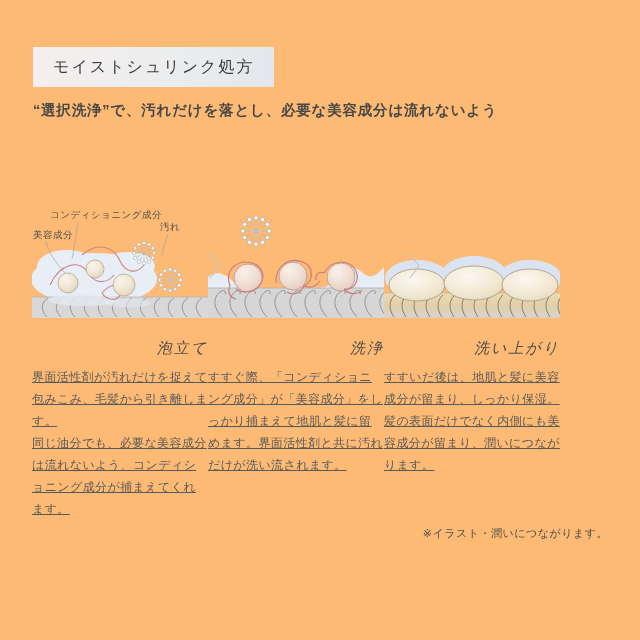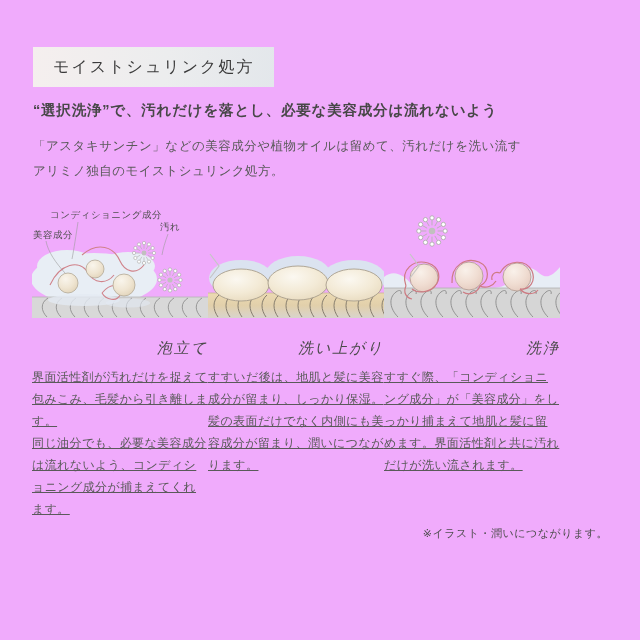--- a/index.html
+++ b/index.html
@@ -1,18 +1,18 @@
 <!DOCTYPE html>
 <html><head>
 <meta charset="utf-8">
 <style>
   * { margin:0; padding:0; box-sizing:border-box; }
   html,body { background:#ffffff; }
   .page {
-    position:relative; width:640px; height:640px; background:#f0abfc;
+    position:relative; width:640px; height:640px; background:#fdba74;
     font-family:"Liberation Sans","DejaVu Sans",sans-serif; overflow:hidden;
     color:#4a4a4a;
   }
   .badge {
     position:absolute; left:33px; top:47px; height:40px;
     display:inline-flex; align-items:center; padding:0 20px;
     background:linear-gradient(100deg,#f5efee 0%,#ecedee 55%,#e3e7eb 100%);
     font-size:16px; letter-spacing:2px; color:#3b3b3b; font-weight:500;
   }
   .subtitle {
@@ -48,22 +48,20 @@
 <body>
 
 <div class="page">
 
   <div class="badge">
     <span>モイストシュリンク処方</span>
   </div>
 
   <h2 class="subtitle">“選択洗浄”で、汚れだけを落とし、必要な美容成分は流れないよう</h2>
 
-  <p class="intro">「アスタキサンチン」などの美容成分や植物オイルは留めて、汚れだけを洗い流す
-アリミノ独自のモイストシュリンク処方。</p>
 
   <div class="steps">
 
     <div class="step">
       <svg class="figure" viewBox="0 0 176 115">
         <defs>
           <radialGradient id="sg1" cx="38%" cy="30%" r="75%">
             <stop offset="0%" stop-color="#f9f5ec"></stop>
             <stop offset="60%" stop-color="#efe5d2"></stop>
             <stop offset="100%" stop-color="#e2d4ba"></stop>
@@ -157,72 +155,20 @@
         </g>
       </svg>
       <div class="step-label">泡立て</div>
       <p class="step-desc">界面活性剤が汚れだけを捉えて包みこみ、毛髪から引き離します。
 同じ油分でも、必要な美容成分は流れないよう、コンディショニング成分が捕まえてくれます。</p>
     </div>
 
     <div class="step">
       <svg class="figure" viewBox="0 0 176 115">
         <defs>
-          <radialGradient id="sg3" cx="42%" cy="32%" r="78%">
-            <stop offset="0%" stop-color="#fbf8f1"></stop>
-            <stop offset="55%" stop-color="#f3ead6"></stop>
-            <stop offset="100%" stop-color="#e7d9bc"></stop>
-          </radialGradient>
-          <linearGradient id="tg3" x1="0" y1="0" x2="0" y2="1">
-            <stop offset="0%" stop-color="#ecdab2"></stop>
-            <stop offset="50%" stop-color="#e2d0ab"></stop>
-            <stop offset="100%" stop-color="#d8d4cc"></stop>
-          </linearGradient>
-          <path id="st3" d="M5,23 C0,16 -1,7 6,1" fill="none" stroke="#7c7466" stroke-width="0.9"></path>
-        </defs>
-
-        <g fill="#dbe3f0">
-          <ellipse cx="33" cy="75" rx="32" ry="18"></ellipse>
-          <ellipse cx="90" cy="72" rx="33" ry="19"></ellipse>
-          <ellipse cx="146" cy="75" rx="32" ry="18"></ellipse>
-        </g>
-
-        <g>
-          <rect x="0" y="90" width="176" height="25" fill="url(#tg3)"></rect>
-          <line x1="0" y1="90" x2="176" y2="90" stroke="#c9b893" stroke-width="0.8"></line>
-          <use href="#st3" transform="translate(5,91)"></use>
-            <use href="#st3" transform="translate(17,91)"></use>
-          <use href="#st3" transform="translate(29,91)"></use>
-            <use href="#st3" transform="translate(41,91)"></use>
-          <use href="#st3" transform="translate(53,91)"></use>
-            <use href="#st3" transform="translate(65,91)"></use>
-          <use href="#st3" transform="translate(77,91)"></use>
-            <use href="#st3" transform="translate(89,91)"></use>
-          <use href="#st3" transform="translate(101,91)"></use>
-            <use href="#st3" transform="translate(113,91)"></use>
-          <use href="#st3" transform="translate(125,91)"></use>
-            <use href="#st3" transform="translate(137,91)"></use>
-          <use href="#st3" transform="translate(149,91)"></use>
-            <use href="#st3" transform="translate(161,91)"></use>
-          <use href="#st3" transform="translate(173,91)"></use>
-        </g>
-
-        <g fill="url(#sg3)" stroke="#a89e8c" stroke-width="0.9">
-          <ellipse cx="33" cy="82" rx="28" ry="16"></ellipse>
-          <ellipse cx="90" cy="80" rx="30" ry="17"></ellipse>
-          <ellipse cx="146" cy="82" rx="28" ry="16"></ellipse>
-        </g>
-      </svg>
-      <div class="step-label">洗い上がり</div>
-      <p class="step-desc">すすいだ後は、地肌と髪に美容成分が留まり、しっかり保湿。髪の表面だけでなく内側にも美容成分が留まり、潤いにつながります。</p>
-    </div>
-
-    <div class="step">
-      <svg class="figure" viewBox="0 0 176 115">
-        <defs>
           <radialGradient id="sg2" cx="38%" cy="30%" r="75%">
             <stop offset="0%" stop-color="#f9f1ea"></stop>
             <stop offset="60%" stop-color="#f0ddd2"></stop>
             <stop offset="100%" stop-color="#e5ccc0"></stop>
           </radialGradient>
           <path id="st2" d="M10,28 C2,20 0,9 8,3 C12,0 14,2 13,5" fill="none" stroke="#8a8a8a" stroke-width="0.9"></path>
           <g id="dp2">
             <circle cx="0" cy="0" r="2.6" fill="#c1c0bf"></circle>
             <g stroke="#b4b3b2" stroke-width="0.7" fill="none">
               <line x1="4.5" y1="0" x2="8.5" y2="0"></line>
@@ -291,20 +237,72 @@
         </g>
 
         <g>
           <use href="#dp2" transform="translate(48,28) scale(1.25)"></use>
         </g>
       </svg>
       <div class="step-label">洗浄</div>
       <p class="step-desc">すすぐ際、「コンディショニング成分」が「美容成分」をしっかり捕まえて地肌と髪に留めます。界面活性剤と共に汚れだけが洗い流されます。</p>
     </div>
 
+    <div class="step">
+      <svg class="figure" viewBox="0 0 176 115">
+        <defs>
+          <radialGradient id="sg3" cx="42%" cy="32%" r="78%">
+            <stop offset="0%" stop-color="#fbf8f1"></stop>
+            <stop offset="55%" stop-color="#f3ead6"></stop>
+            <stop offset="100%" stop-color="#e7d9bc"></stop>
+          </radialGradient>
+          <linearGradient id="tg3" x1="0" y1="0" x2="0" y2="1">
+            <stop offset="0%" stop-color="#ecdab2"></stop>
+            <stop offset="50%" stop-color="#e2d0ab"></stop>
+            <stop offset="100%" stop-color="#d8d4cc"></stop>
+          </linearGradient>
+          <path id="st3" d="M5,23 C0,16 -1,7 6,1" fill="none" stroke="#7c7466" stroke-width="0.9"></path>
+        </defs>
+
+        <g fill="#dbe3f0">
+          <ellipse cx="33" cy="75" rx="32" ry="18"></ellipse>
+          <ellipse cx="90" cy="72" rx="33" ry="19"></ellipse>
+          <ellipse cx="146" cy="75" rx="32" ry="18"></ellipse>
+        </g>
+
+        <g>
+          <rect x="0" y="90" width="176" height="25" fill="url(#tg3)"></rect>
+          <line x1="0" y1="90" x2="176" y2="90" stroke="#c9b893" stroke-width="0.8"></line>
+          <use href="#st3" transform="translate(5,91)"></use>
+            <use href="#st3" transform="translate(17,91)"></use>
+          <use href="#st3" transform="translate(29,91)"></use>
+            <use href="#st3" transform="translate(41,91)"></use>
+          <use href="#st3" transform="translate(53,91)"></use>
+            <use href="#st3" transform="translate(65,91)"></use>
+          <use href="#st3" transform="translate(77,91)"></use>
+            <use href="#st3" transform="translate(89,91)"></use>
+          <use href="#st3" transform="translate(101,91)"></use>
+            <use href="#st3" transform="translate(113,91)"></use>
+          <use href="#st3" transform="translate(125,91)"></use>
+            <use href="#st3" transform="translate(137,91)"></use>
+          <use href="#st3" transform="translate(149,91)"></use>
+            <use href="#st3" transform="translate(161,91)"></use>
+          <use href="#st3" transform="translate(173,91)"></use>
+        </g>
+
+        <g fill="url(#sg3)" stroke="#a89e8c" stroke-width="0.9">
+          <ellipse cx="33" cy="82" rx="28" ry="16"></ellipse>
+          <ellipse cx="90" cy="80" rx="30" ry="17"></ellipse>
+          <ellipse cx="146" cy="82" rx="28" ry="16"></ellipse>
+        </g>
+      </svg>
+      <div class="step-label">洗い上がり</div>
+      <p class="step-desc">すすいだ後は、地肌と髪に美容成分が留まり、しっかり保湿。髪の表面だけでなく内側にも美容成分が留まり、潤いにつながります。</p>
+    </div>
+
     <svg class="arrow arrow-1" viewBox="0 0 14 28">
       <polyline points="2,2 11,14 2,26" fill="none" stroke="#c6c6c6" stroke-width="1.2"></polyline>
     </svg>
     <svg class="arrow arrow-2" viewBox="0 0 14 28">
       <polyline points="2,2 11,14 2,26" fill="none" stroke="#c6c6c6" stroke-width="1.2"></polyline>
     </svg>
   </div>
 
   <p class="footer-note">※イラスト・潤いにつながります。</p>
 </div>

